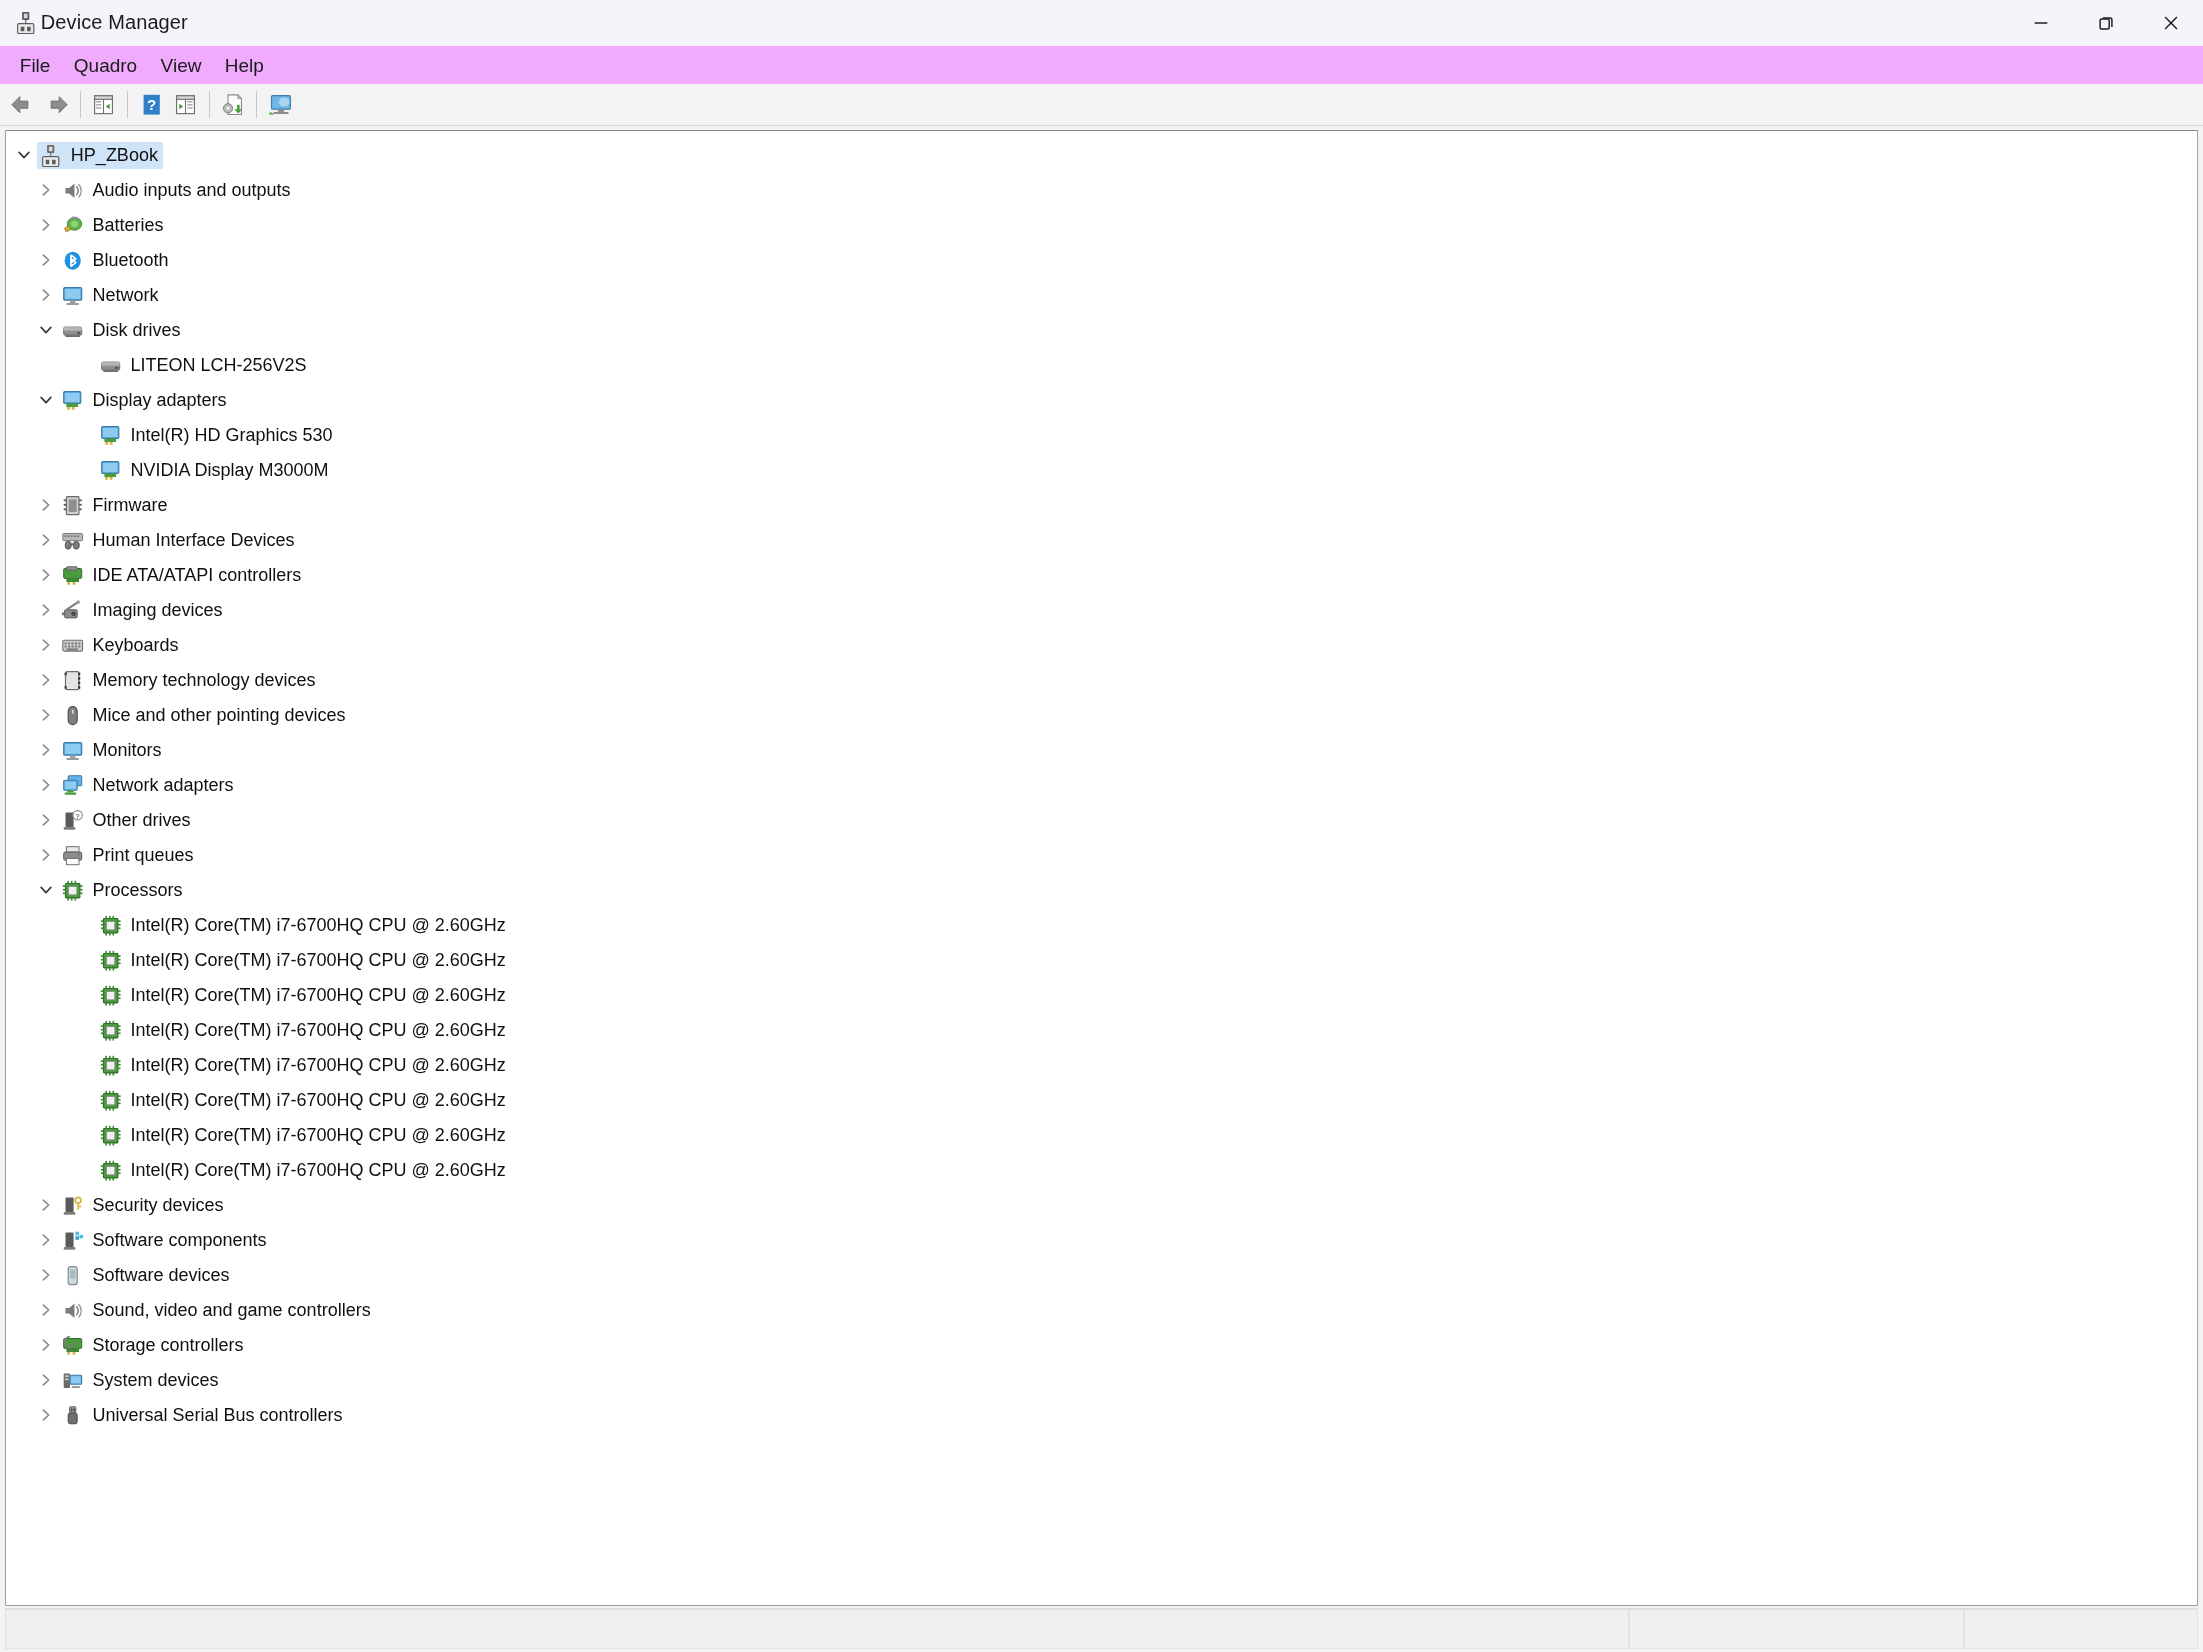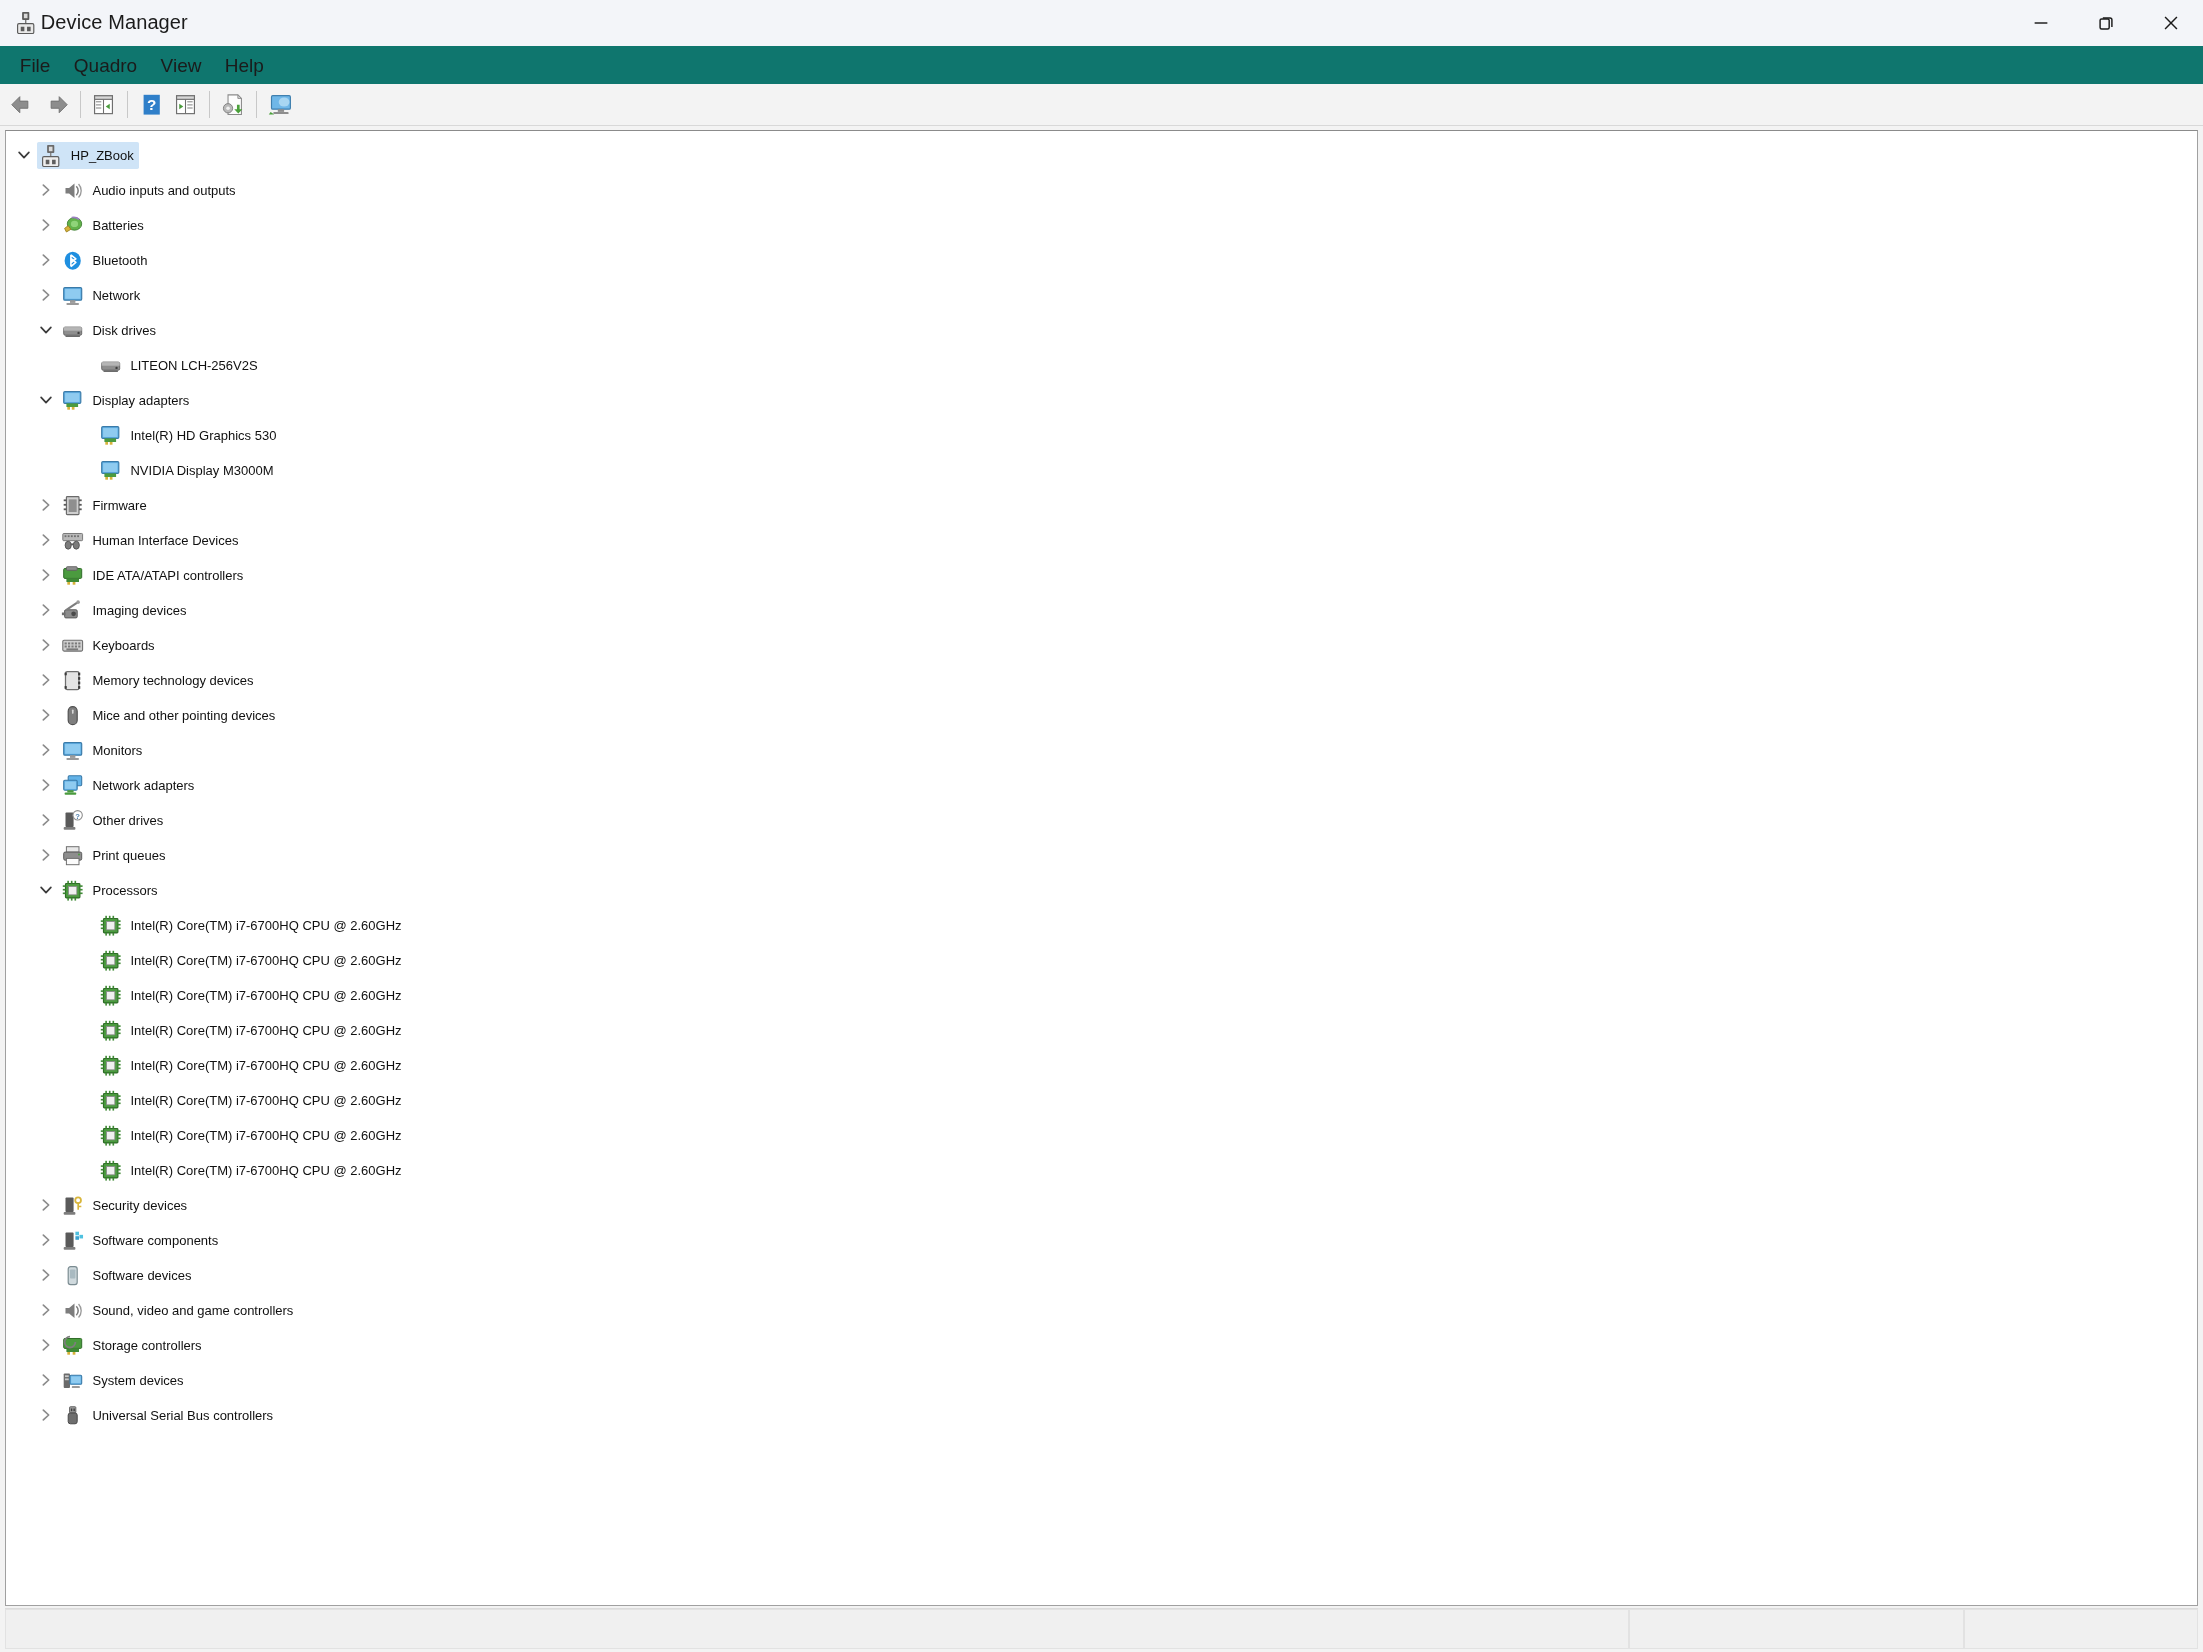--- a/index.html
+++ b/index.html
@@ -31,21 +31,21 @@
   .wc {
     width: 65px; height: 46px;
     display: flex; align-items: center; justify-content: center;
     color: #1b1b1b;
   }
   .wc svg { display: block; }
 
   
   .menubar {
     height: 38px; flex: 0 0 38px;
-    background: #0f766e;
+    background: #f0abfc;
     display: flex; align-items: center;
     padding-left: 9px; gap: 1.8px;
   }
   .menu-item {
     font-size: 19px; color: #1b1b1b;
     padding: 4.5px 10.8px; border-radius: 2.7px;
     line-height: 1;
   }
 
   
@@ -90,21 +90,21 @@
     display: flex; align-items: center; justify-content: center;
     flex: 0 0 25px;
   }
   .twist svg { display: block; }
   .tbody {
     display: inline-flex; align-items: center; gap: 8px;
     padding: 1.8px 5.4px 1.8px 2.7px; border-radius: 1.8px;
   }
   .trow.selected .tbody { background: #cfe4f7; }
   .ticon { width: 23.4px; height: 23.4px; flex: 0 0 23.4px; display: block; }
-  .tlabel { font-size: 13px; color: #101010; white-space: nowrap; line-height: 1; }
+  .tlabel { font-size: 18px; color: #101010; white-space: nowrap; line-height: 1; }
 
   
   .lvl0 { padding-left: 5.4px; }
   .lvl1 { padding-left: 27px; text-align: center; }
   .lvl2 { padding-left: 65px; }
 
   
   .statusbar {
     height: 41px; flex: 0 0 41px;
     background: #f0f0f0;

